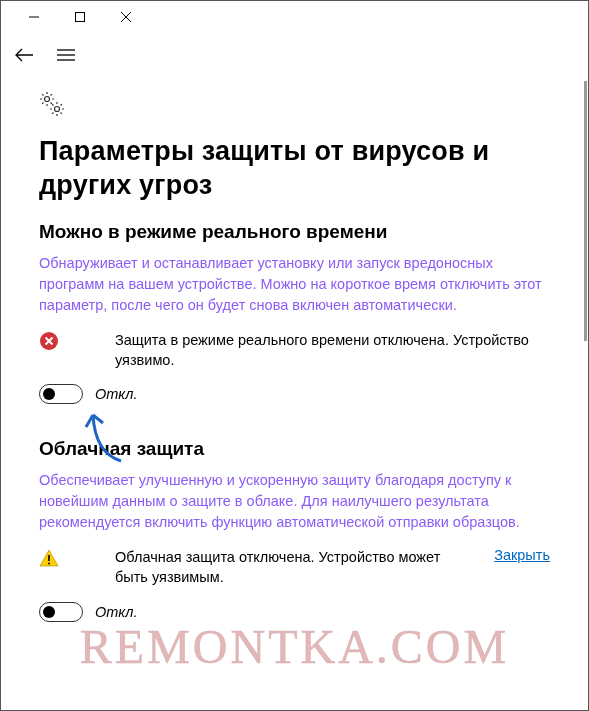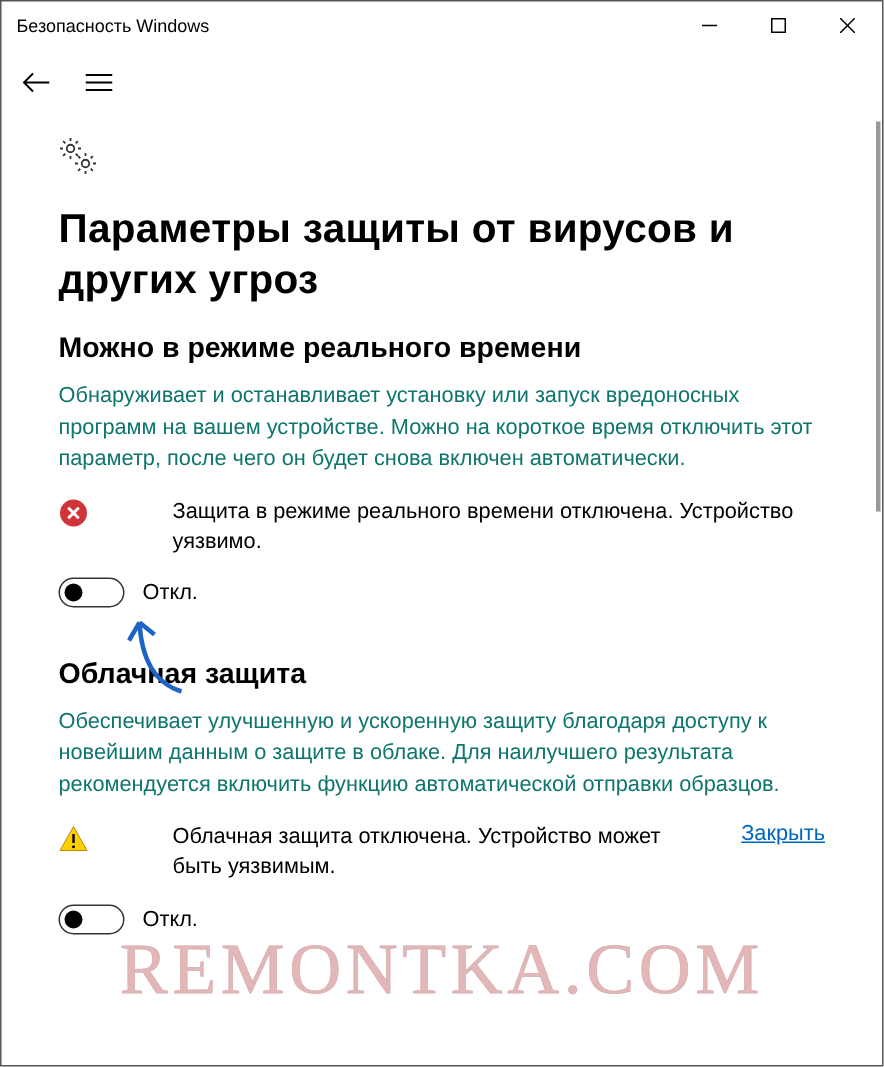--- a/index.html
+++ b/index.html
@@ -77,21 +77,21 @@
     line-height: 1.45;
     margin-bottom: 42px;
   }
   h2 {
     font-weight: 600;
     font-size: 19px;
     margin-bottom: 10px;
   }
   .section-desc {
     font-size: 14.5px;
-    color: #0f766e;
+    color: #8b5cf6;
     line-height: 1.45;
     margin-bottom: 14px;
   }
   .alert {
     display: flex;
     gap: 12px;
     align-items: flex-start;
     margin-bottom: 14px;
   }
   .alert .alert-icon {
@@ -111,20 +111,21 @@
     cursor: pointer;
     margin-left: 8px;
     white-space: nowrap;
     text-decoration: underline;
   }
   .toggle-row {
     display: flex;
     align-items: center;
     gap: 12px;
     margin-bottom: 34px;
+    font-style: italic;
   }
   .toggle {
     width: 44px; height: 20px;
     border: 1px solid #333;
     border-radius: 10px;
     background: #fff;
     position: relative;
     cursor: pointer;
   }
   .toggle .knob {
@@ -155,21 +156,20 @@
     white-space: nowrap;
     pointer-events: none;
     font-weight: 500;
     -webkit-text-stroke: 0.5px #700;
   }
 </style>
 </head>
 <body>
 
 <div class="titlebar">
-  <span>Безопасность Windows</span>
   <div class="win-controls">
     <div class="win-btn">
       <svg viewBox="0 0 10 10">
           <line x1="0" y1="5" x2="10" y2="5" stroke="currentColor" stroke-width="1"></line>
         </svg>
     </div>
     <div class="win-btn">
       <svg viewBox="0 0 10 10">
           <rect x="0.5" y="0.5" width="9" height="9" fill="none" stroke="currentColor" stroke-width="1"></rect>
         </svg>

